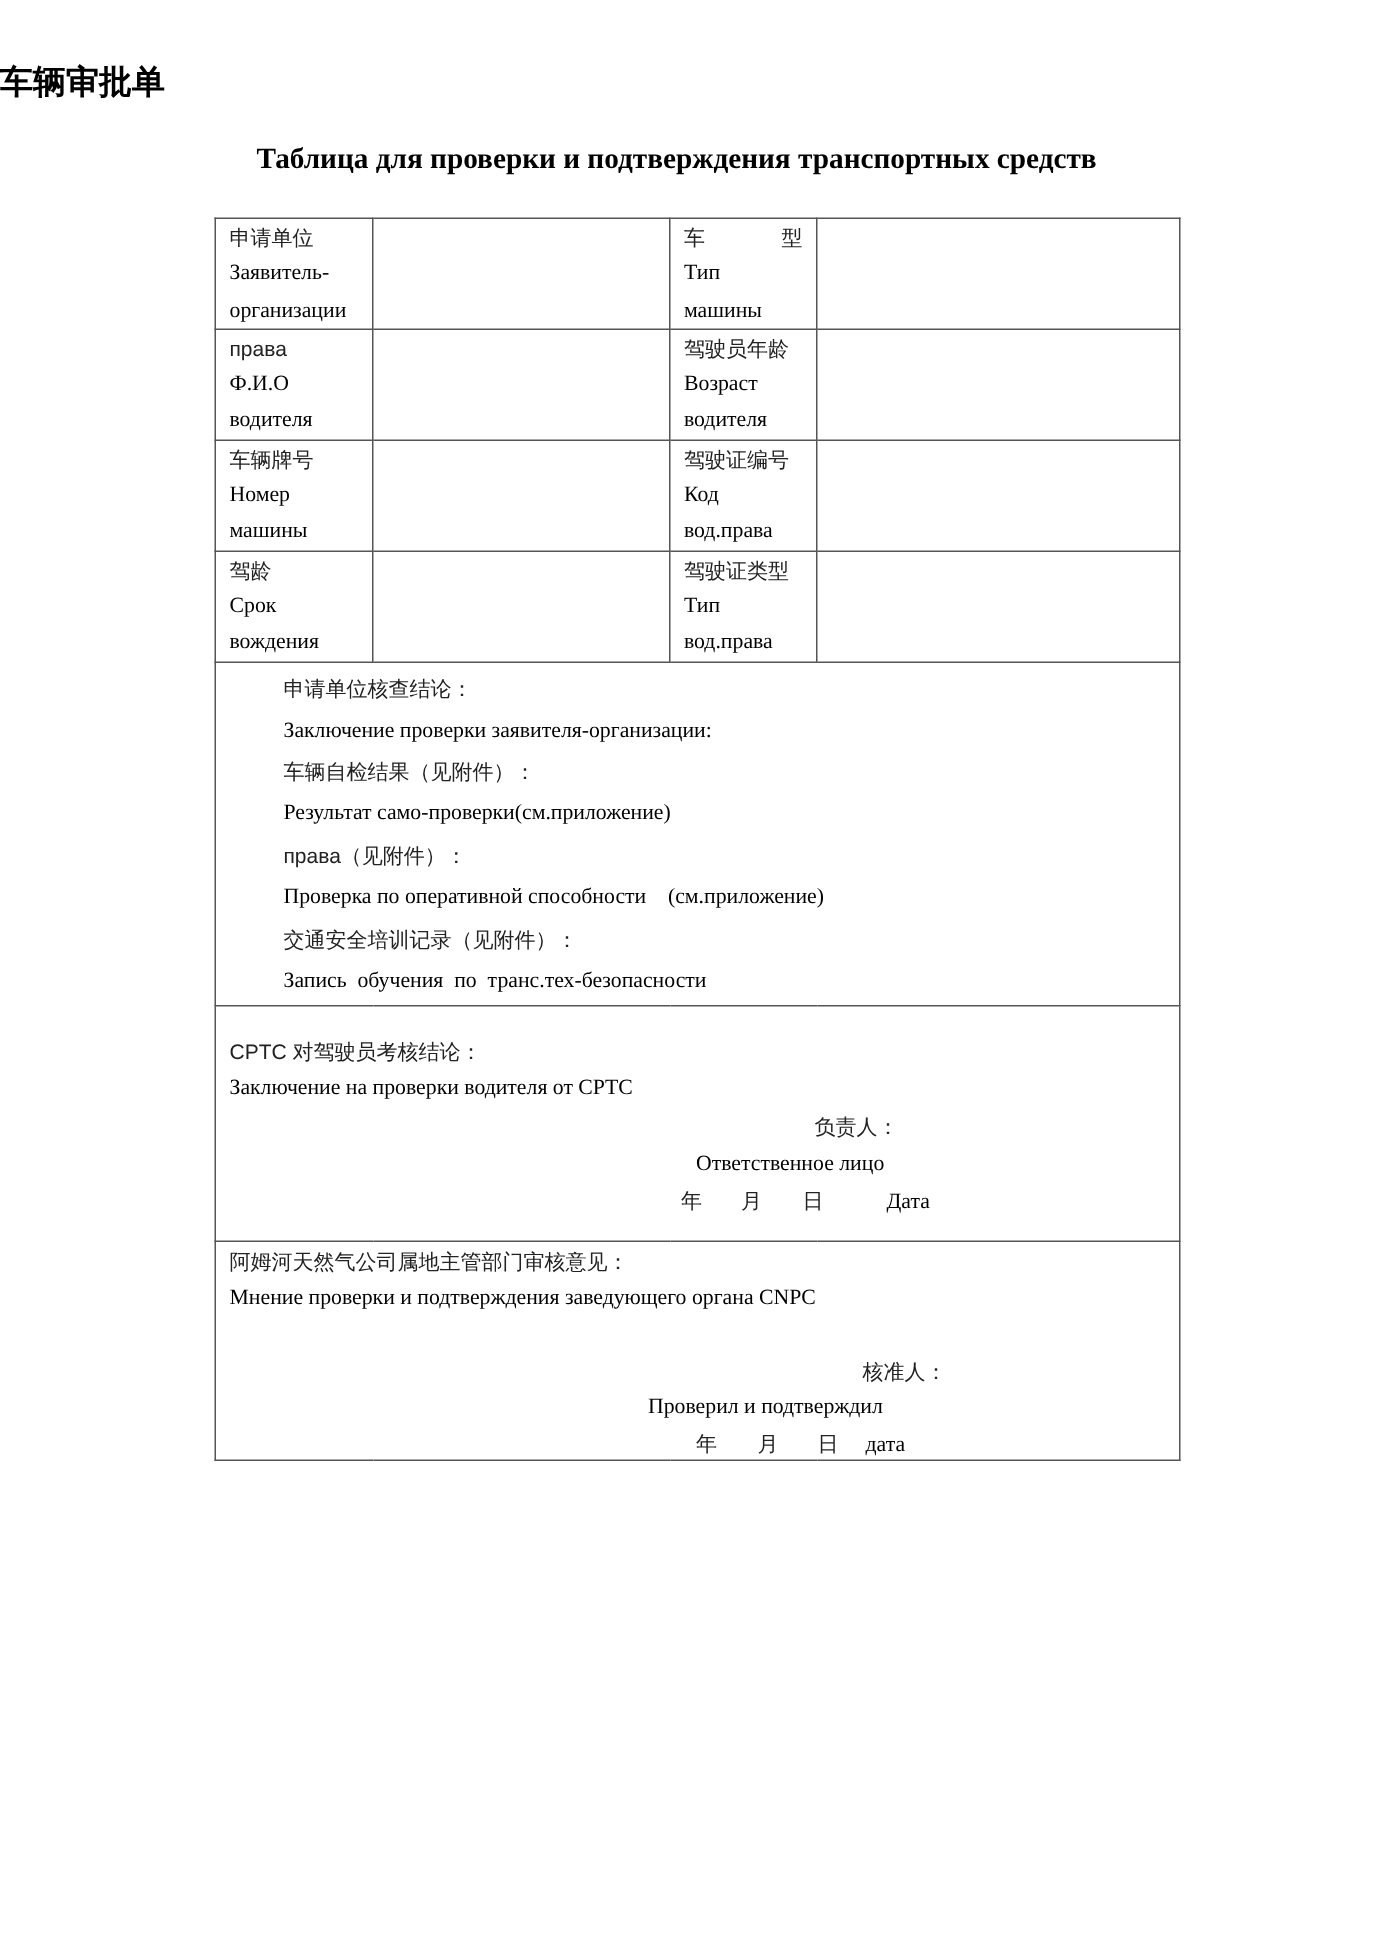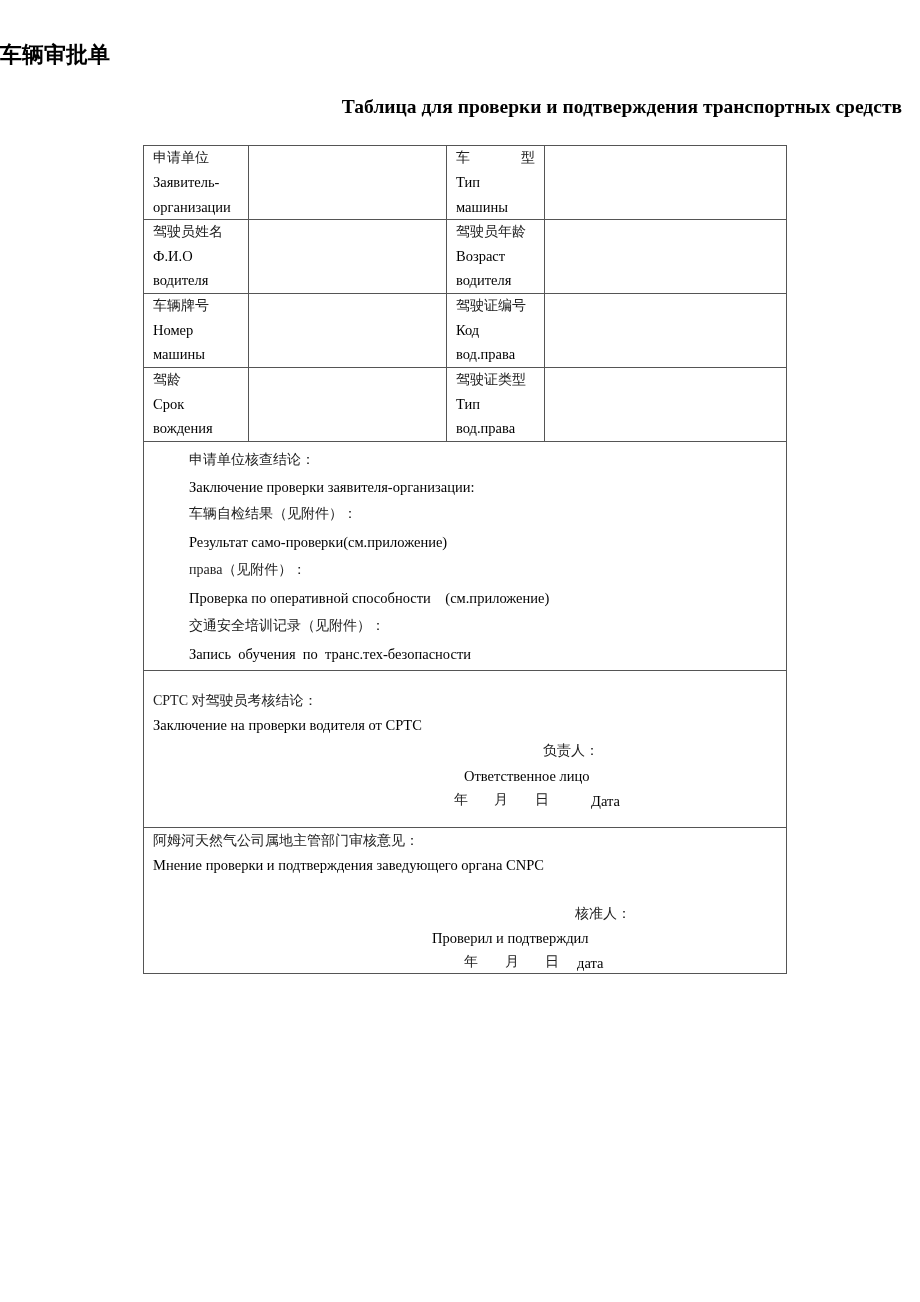--- a/index.html
+++ b/index.html
@@ -1,21 +1,21 @@
 <!DOCTYPE html>
 <html><head>
 <meta charset="utf-8">
 <style>
   html, body { margin: 0; padding: 0; background: #ffffff; }
   body { width: 920px; height: 1302px; position: relative; font-family: "Liberation Serif", "DejaVu Serif", serif; color: #000; }
   .title-cn { position: absolute; top: 40px; left: 0; width: 920px; text-align: left; font-family: "DejaVu Sans", sans-serif; font-size: 22px; font-weight: bold; letter-spacing: 0px; }
-  .title-ru { position: absolute; top: 96px; left: 0; width: 902px; text-align: right; font-size: 19.5px; font-weight: bold; }
+  .title-ru { position: absolute; top: 96px; left: 0; width: 902px; text-align: center; font-size: 19.5px; font-weight: bold; }
   table.form { position: absolute; top: 145px; left: 143px; width: 643px; border-collapse: collapse; table-layout: fixed; }
   table.form td { border: 1px solid #555; vertical-align: top; padding: 0 0 0 9px; font-size: 14.5px; line-height: 24.3px; }
-  .cn { font-family: Liberation Serif, serif; font-size: 14px; font-weight: normal; color: #222; }
+  .cn { font-family: Liberation Sans, sans-serif; font-size: 14px; font-weight: normal; color: #222; }
   td.label div, td.label span { white-space: nowrap; }
   .spread { display: flex; justify-content: space-between; padding-right: 9px; }
   .sec { padding-top: 4px !important; }
   .sec .line { line-height: 27.5px; white-space: nowrap; margin-left: 36px; }
   .sig { position: relative; }
   .sig .r { position: absolute; white-space: nowrap; }
 </style>
 </head>
 <body>
 
@@ -44,21 +44,21 @@
             <span>型</span>
           </div>
       <div>Тип</div>
       <div>машины</div>
     </td>
     <td></td>
   </tr>
 
   <tr style="height:73px">
     <td class="label">
-      <div class="cn">驾驶员姓名</div>
+      <div class="cn">права</div>
       <div>Ф.И.О</div>
       <div>водителя</div>
     </td>
     <td></td>
     <td class="label">
       <div class="cn">驾驶员年龄</div>
       <div>Возраст</div>
       <div>водителя</div>
     </td>
     <td></td>

